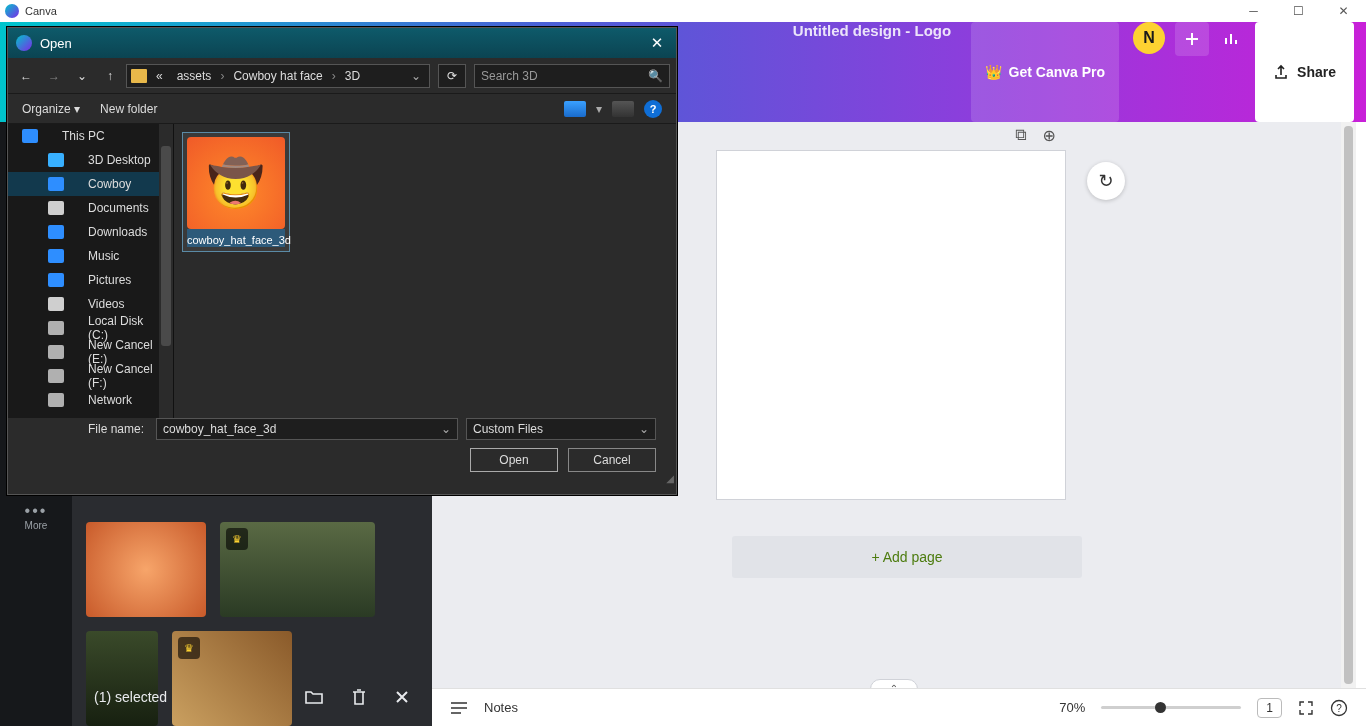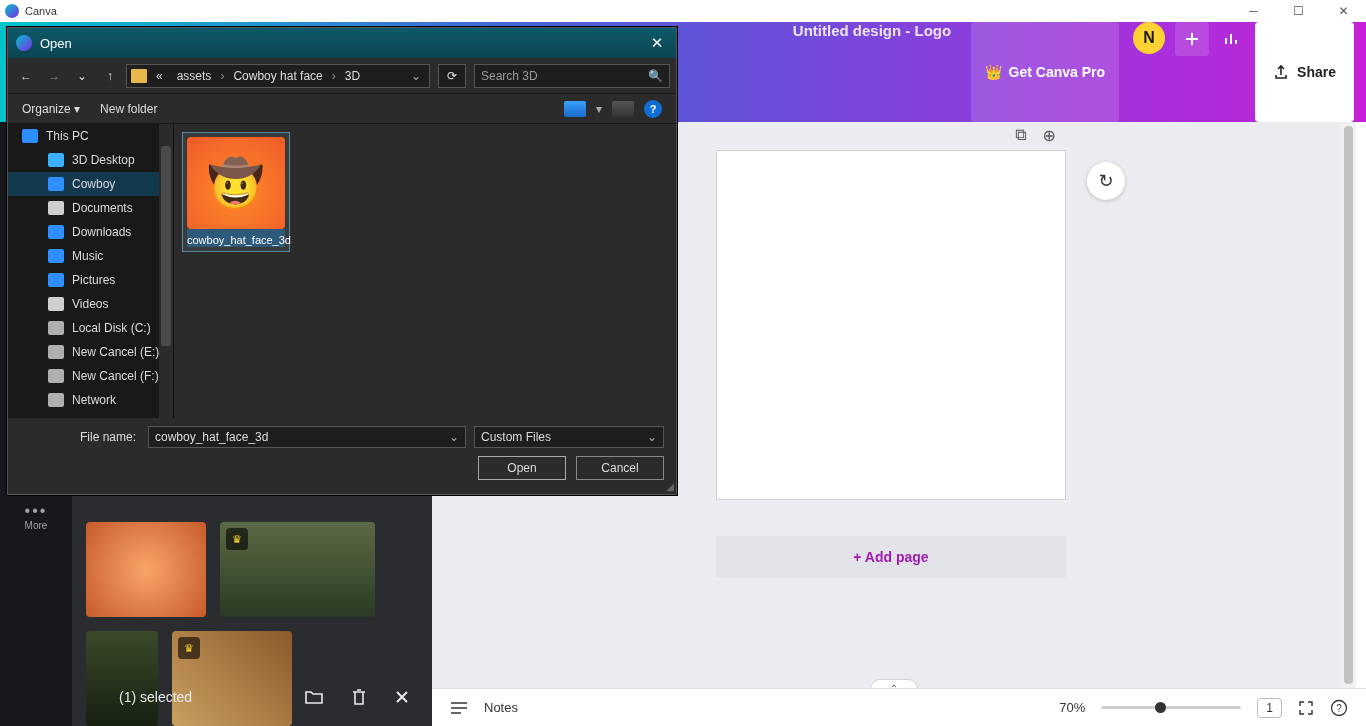--- a/index.html
+++ b/index.html
@@ -26,29 +26,29 @@
 
 .left-rail { position:absolute; top:100px; left:0; width:72px; bottom:0; background:#16181b; display:flex; flex-direction:column; align-items:center; padding-top:380px; }
 .left-rail .more { color:#9aa0a6; font-size:10px; text-align:center; }
 .left-rail .more .dots { font-size:16px; letter-spacing:2px; }
 
 
 .side-panel { position:absolute; top:100px; left:72px; width:360px; bottom:0; background:#2a2c30; padding:10px 14px 0; }
 .thumb-grid { display:flex; flex-wrap:wrap; gap:14px; margin-top:390px; }
 .thumb { width:155px; height:95px; border-radius:4px; background:#444; position:relative; overflow:hidden; }
 .thumb .crown { position:absolute; top:6px; left:6px; width:22px; height:22px; background:rgba(0,0,0,.6); border-radius:4px; display:flex; align-items:center; justify-content:center; color:#fdd231; font-size:11px; }
-.panel-footer { position:absolute; bottom:0; left:0; right:0; height:58px; display:flex; align-items:center; padding:0 22px; gap:26px; color:#e8eaed; font-size:14px;margin-left:25px; }
+.panel-footer { position:absolute; bottom:0; left:0; right:0; height:58px; display:flex; align-items:center; padding:0 22px; gap:26px; color:#e8eaed; font-size:14px; }
 .panel-footer .count { flex:1; }
 
 
 .workspace { position:absolute; top:100px; left:432px; right:10px; bottom:38px; background:#ebecf0; }
 .page-tools { position:absolute; top:4px; right:300px; display:flex; gap:16px; color:#555; font-size:16px; }
 .page { position:absolute; top:28px; left:284px; width:350px; height:350px; background:#fff; border:1px solid #d0d2d8; }
 .refresh-float { position:absolute; top:40px; left:655px; width:38px; height:38px; border-radius:50%; background:#fff; box-shadow:0 1px 4px rgba(0,0,0,.2); display:flex; align-items:center; justify-content:center; color:#333; font-size:18px; }
-.add-page { position:absolute; top:414px; left:284px; width:350px; height:42px; background:#e1e3e8; color:#a21caf; display:flex; align-items:center; justify-content:center; font-weight:700; font-size:14px; border-radius:3px; }
+.add-page { position:absolute; top:414px; left:300px; width:350px; height:42px; background:#e1e3e8; color:#4d7c0f; display:flex; align-items:center; justify-content:center; font-weight:400; font-size:14px; border-radius:3px; }
 .ws-scroll { position:absolute; top:0; right:0; bottom:0; width:15px; background:#f1f1f1; }
 .ws-scroll::before { content:""; position:absolute; top:4px; bottom:4px; left:3px; right:3px; background:#c1c1c1; border-radius:4px; }
 .ws-tab { position:absolute; bottom:-9px; left:50%; transform:translateX(-50%); width:48px; height:18px; background:#fff; border:1px solid #d0d2d8; border-radius:10px 10px 0 0; display:flex; align-items:center; justify-content:center; font-size:10px; color:#555; }
 
 
 .status-bar { position:absolute; bottom:0; left:432px; right:0; height:38px; background:#fff; border-top:1px solid #e0e0e0; display:flex; align-items:center; padding:13px 18px; gap:16px; font-size:13px; color:#333; }
 .status-bar .spacer { flex:1; }
 .zoom-track { width:140px; height:3px; background:#cfcfcf; border-radius:2px; position:relative; }
 .zoom-track .knob { position:absolute; top:-4px; left:38%; width:11px; height:11px; background:#333; border-radius:50%; }
 .page-ind { border:1px solid #bbb; border-radius:4px; padding:2px 8px; font-size:12px; }
@@ -72,30 +72,30 @@
 
 .dlg-toolbar { height:30px; display:flex; align-items:center; padding:0 14px; gap:20px; border-bottom:1px solid #1a1a1a; }
 .dlg-toolbar .right { margin-left:auto; display:flex; align-items:center; gap:10px; }
 .view-ico { width:22px; height:16px; background:linear-gradient(#3aa0ff,#196bcc); border-radius:2px; }
 .help-ico { width:18px; height:18px; border-radius:50%; background:#0f6ed6; color:#fff; display:flex; align-items:center; justify-content:center; font-size:11px; font-weight:bold; }
 
 .dlg-body { position:absolute; top:96px; left:0; right:0; bottom:76px; display:flex; }
 .tree { width:166px; background:#191919; overflow:hidden; border-right:1px solid #111; position:relative; }
 .tree .sb { position:absolute; right:0; top:0; bottom:0; width:14px; background:#2b2b2b; }
 .tree .sb::before { content:""; position:absolute; top:22px; left:2px; right:2px; height:200px; background:#4a4a4a; border-radius:3px; }
-.tree-item { display:flex; align-items:center; gap:8px; height:24px; padding:0 10px 0 40px; }
+.tree-item { display:flex; align-items:center; gap:24px; height:24px; padding:0 10px 0 40px; }
 .tree-item.top { padding-left:14px; }
 .tree-item.sel { background:#12394d; }
 .tico { width:16px; height:14px; border-radius:2px; flex-shrink:0; }
 .files { flex:1; padding:8px; display:flex; align-items:flex-start; }
 .file-card { width:108px; background:#3a3a3a; border:1px solid #5a8aa6; padding:4px; text-align:center; }
 .file-thumb { width:98px; height:92px; background:radial-gradient(circle at 50% 60%, #ff8a2a, #f05a28); border-radius:4px; position:relative; margin:0 auto; display:flex; align-items:center; justify-content:center; font-size:46px; }
 .file-name { font-size:11px; padding-top:4px; line-height:14px; background:#2d5a7a; color:#fff; }
 
-.dlg-footer { position:absolute; bottom:0; left:0; right:0; height:76px; padding:8px 12px; }
+.dlg-footer { position:absolute; bottom:8px; left:0; right:0; height:76px; padding:8px 20px; }
 .fn-row { display:flex; align-items:center; gap:8px; }
 .fn-label { width:120px; text-align:right; padding-right:4px; }
 .fn-input { flex:1; height:22px; background:#1e1e1e; border:1px solid #555; display:flex; align-items:center; padding:0 6px; }
 .fn-input .dd { margin-left:auto; color:#aaa; }
 .type-sel { width:190px; height:22px; background:#1e1e1e; border:1px solid #555; display:flex; align-items:center; padding:0 6px; }
 .type-sel .dd { margin-left:auto; color:#aaa; }
 .btn-row { display:flex; justify-content:flex-end; gap:10px; margin-top:8px; }
 .dlg-btn { width:88px; height:24px; border:1px solid #888; background:#2b2b2b; display:flex; align-items:center; justify-content:center; }
 .dlg-btn.primary { border:1px solid #aaa; }
 .resize-grip { position:absolute; right:2px; bottom:2px; color:#666; font-size:10px; }

